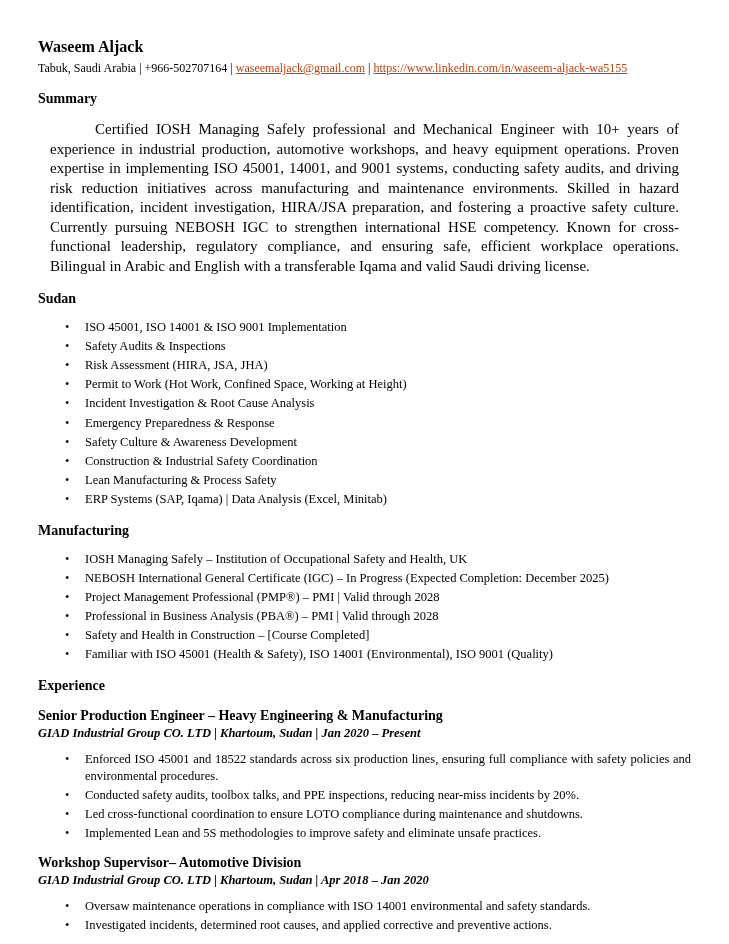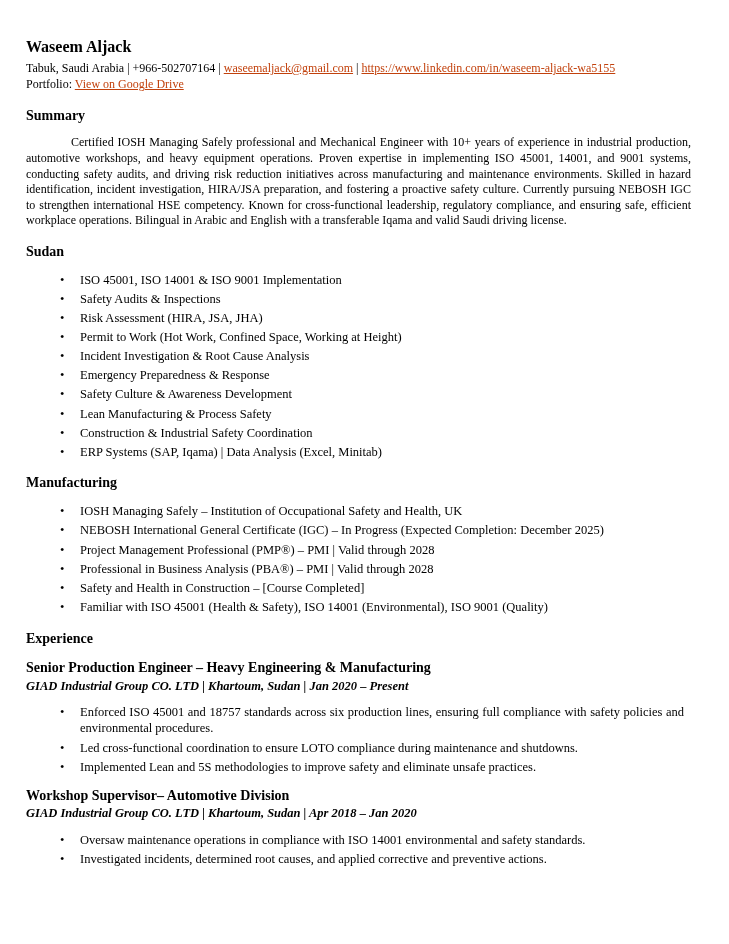--- a/index.html
+++ b/index.html
@@ -11,21 +11,21 @@
   body {
     width: 729px;
     height: 944px;
     font-family: "Liberation Serif", "DejaVu Serif", serif;
     color: #000000;
     overflow: hidden;
   }
   .page {
     width: 729px;
     height: 944px;
-    padding: 37px 38px 0 26px;
+    padding: 37px 38px 0 38px;
   }
   .name {
     font-size: 16px;
     font-weight: bold;
     line-height: 1.2;
     margin: 0 0 4px 0;
   }
   .headline {
     font-size: 13px;
     font-weight: bold;
@@ -42,29 +42,29 @@
     text-decoration: underline;
     cursor: pointer;
   }
   h2.section-heading {
     font-size: 14px;
     font-weight: bold;
     line-height: 1.2;
     margin: 15px 0 11px 0;
   }
   .summary-text {
-    font-size: 12px;
+    font-size: 15px;
     line-height: 1.3;
     text-align: justify;
     text-indent: 45px;
-    margin: 0;
+    margin: 12px;
   }
   ul.bullets {
     list-style: none;
-    margin: 7px;
+    margin: 0;
     padding: 0 0 0 47px;
     font-size: 12.5px;
   }
   ul.bullets li {
     position: relative;
     line-height: 1.33;
     margin: 0 0 2.5px 0;
   }
   ul.bullets li::before {
     content: "\2022";
@@ -93,42 +93,39 @@
 </head>
 <body>
 
 <div class="page">
 
   <header>
     <p class="name">Waseem Aljack</p>
     <p class="contact-line">
       <span>Tabuk, Saudi Arabia | +966-502707164 | </span><a href="#">waseemaljack@gmail.com</a><span> | </span><a href="#">https://www.linkedin.com/in/waseem-aljack-wa5155</a>
     </p>
-    <p class="contact-line">
-      <span>Portfolio: </span><a href="#">View on Google Drive</a>
-    </p>
   </header>
 
   <section>
     <h2 class="section-heading">Summary</h2>
     <p class="summary-text">Certified IOSH Managing Safely professional and Mechanical Engineer with 10+ years of experience in industrial production, automotive workshops, and heavy equipment operations. Proven expertise in implementing ISO 45001, 14001, and 9001 systems, conducting safety audits, and driving risk reduction initiatives across manufacturing and maintenance environments. Skilled in hazard identification, incident investigation, HIRA/JSA preparation, and fostering a proactive safety culture. Currently pursuing NEBOSH IGC to strengthen international HSE competency. Known for cross-functional leadership, regulatory compliance, and ensuring safe, efficient workplace operations. Bilingual in Arabic and English with a transferable Iqama and valid Saudi driving license.</p>
   </section>
 
   <section>
     <h2 class="section-heading">Sudan</h2>
     <ul class="bullets">
         <li>ISO 45001, ISO 14001 &amp; ISO 9001 Implementation</li>
         <li>Safety Audits &amp; Inspections</li>
         <li>Risk Assessment (HIRA, JSA, JHA)</li>
         <li>Permit to Work (Hot Work, Confined Space, Working at Height)</li>
         <li>Incident Investigation &amp; Root Cause Analysis</li>
         <li>Emergency Preparedness &amp; Response</li>
         <li>Safety Culture &amp; Awareness Development</li>
+        <li>Construction &amp; Industrial Safety Coordination</li>
         <li>Lean Manufacturing &amp; Process Safety</li>
-        <li>Construction &amp; Industrial Safety Coordination</li>
         <li>ERP Systems (SAP, Iqama) | Data Analysis (Excel, Minitab)</li>
       </ul>
   </section>
 
   <section>
     <h2 class="section-heading">Manufacturing</h2>
     <ul class="bullets">
         <li>IOSH Managing Safely – Institution of Occupational Safety and Health, UK</li>
         <li>NEBOSH International General Certificate (IGC) – In Progress (Expected Completion: December 2025)</li>
         <li>Project Management Professional (PMP®) – PMI | Valid through 2028</li>
@@ -138,21 +135,22 @@
       </ul>
   </section>
 
   <section>
     <h2 class="section-heading">Experience</h2>
 
     <div class="job">
       <p class="job-title">Senior Production Engineer – Heavy Engineering &amp; Manufacturing</p>
       <p class="job-meta">GIAD Industrial Group CO. LTD | Khartoum, Sudan | Jan 2020 – Present</p>
       <ul class="bullets justified">
-          <li>Enforced ISO 45001 and 18757 standards across six production lines, ensuring full compliance with safety policies and environmental procedures.</li>
+          <li>Enforced ISO 45001 and 18522 standards across six production lines, ensuring full compliance with safety policies and environmental procedures.</li>
+          <li>Conducted safety audits, toolbox talks, and PPE inspections, reducing near-miss incidents by 20%.</li>
           <li>Led cross-functional coordination to ensure LOTO compliance during maintenance and shutdowns.</li>
           <li>Implemented Lean and 5S methodologies to improve safety and eliminate unsafe practices.</li>
         </ul>
     </div>
 
     <div class="job">
       <p class="job-title">Workshop Supervisor– Automotive Division</p>
       <p class="job-meta">GIAD Industrial Group CO. LTD | Khartoum, Sudan | Apr 2018 – Jan 2020</p>
       <ul class="bullets justified">
           <li>Oversaw maintenance operations in compliance with ISO 14001 environmental and safety standards.</li>

